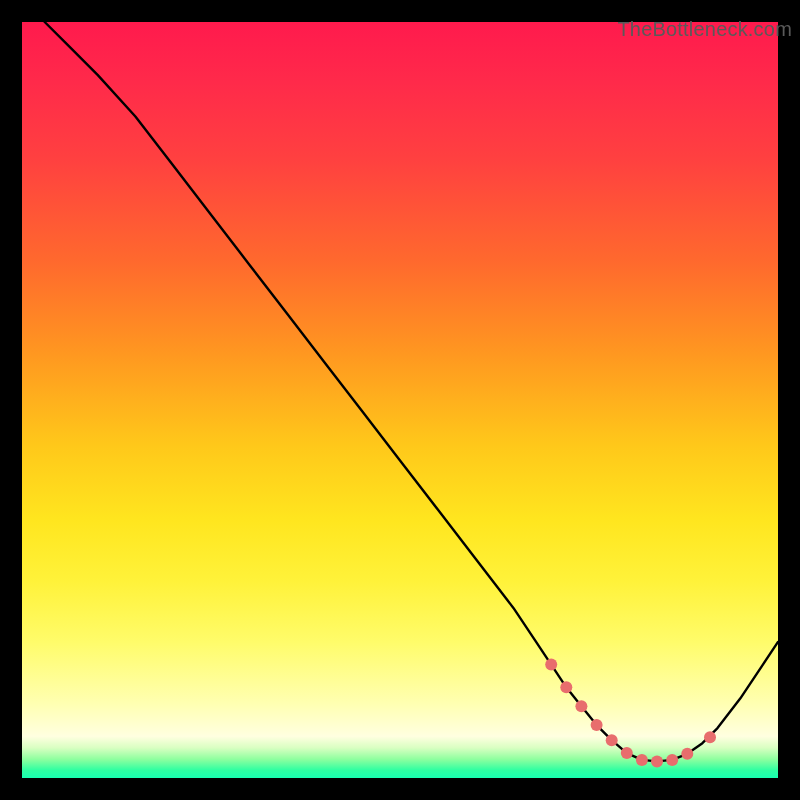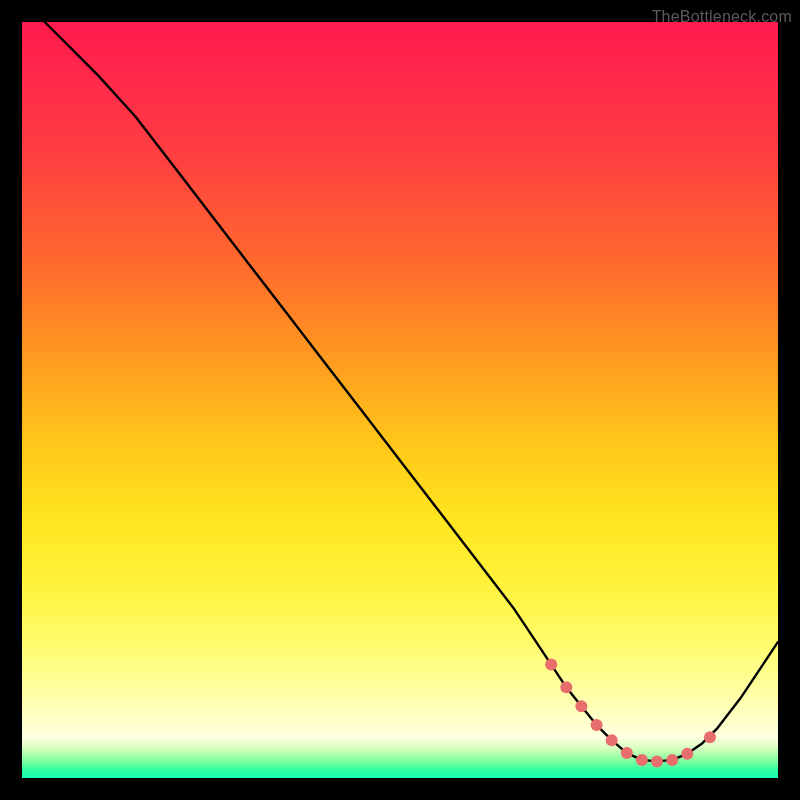--- a/index.html
+++ b/index.html
@@ -40,24 +40,24 @@
       #ffffb0 90%,
       #ffffe0 94.5%,
       #d9ffc2 96%,
       #8fff9f 97.5%,
       #2dffa2 99%,
       #18ffb0 100%
     );
   }
   .attribution {
     position: absolute;
-    top: 8px;
+    top: 18px;
     right: 8px;
     color: #5a5a5a;
-    font-size: 16px;
+    font-size: 20px;
     letter-spacing: 0.2px;
     user-select: none;
   }
   svg.overlay {
     position: absolute;
     top: 22px;
     left: 22px;
     width: 756px;
     height: 756px;
     overflow: visible;

